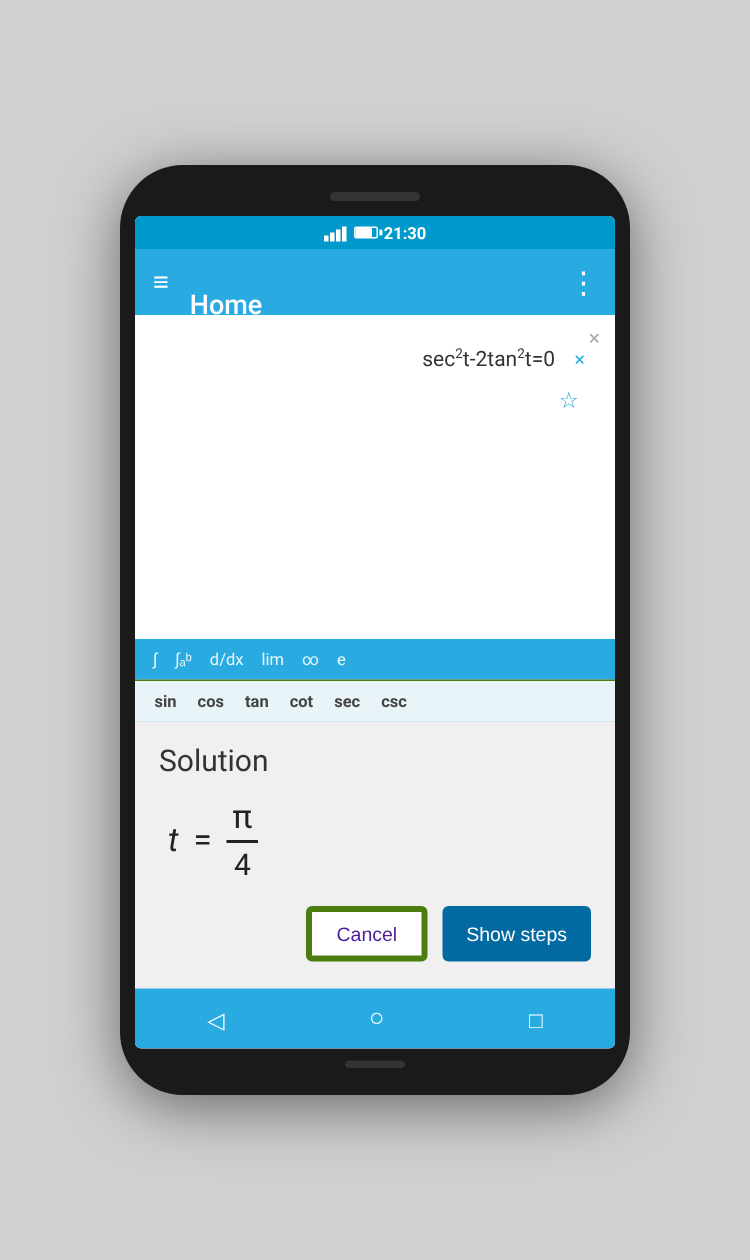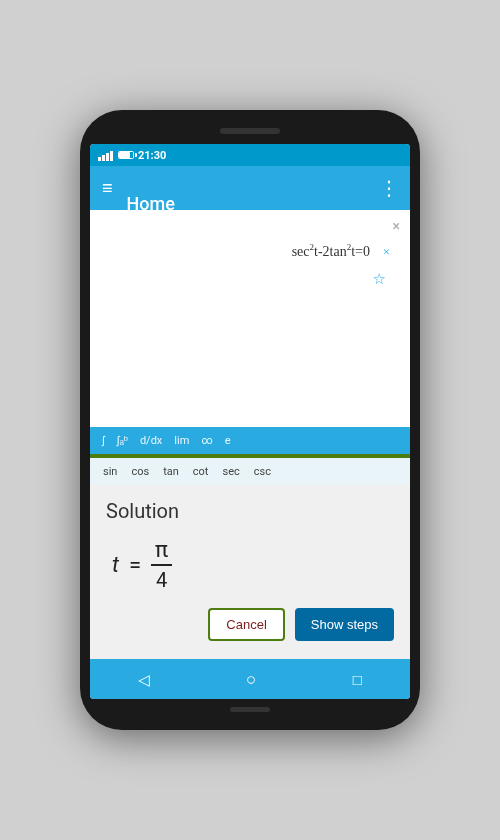--- a/index.html
+++ b/index.html
@@ -43,22 +43,22 @@
       display: flex;
       flex-direction: column;
     }
 
     
     .status-bar {
       background: #0099cc;
       height: 22px;
       display: flex;
       align-items: center;
-      justify-content: flex-start;
-      padding: 0 8px;
+      justify-content: center;
+      padding: 0 25px;
       flex-shrink: 0;
     }
 
     .status-bar-time {
       color: white;
       font-size: 11px;
       font-weight: bold;
     }
 
     .status-icons {
@@ -165,22 +165,21 @@
       font-size: 14px;
       cursor: pointer;
     }
 
     .expression-row {
       display: flex;
       align-items: center;
       justify-content: flex-end;
       padding: 6px 28px 6px 8px;
       position: relative;
-      margin-top: 20px;
-      font-family: Liberation Serif, serif;
+      margin-top: 8px;
     }
 
     .expression-text {
       font-size: 14px;
       color: #333;
     }
 
     .row-close {
       position: absolute;
       right: 8px;
@@ -216,21 +215,22 @@
       color: white;
       font-size: 11px;
       padding: 3px 6px;
       cursor: pointer;
       opacity: 0.9;
     }
 
     .keyboard-bottom {
       background: #e8f4f8;
       padding: 4px 6px;
-      border-top: 4px solid #4d7c0f;
+      border-top: 1px solid #4d7c0f;
+      font-weight: bold;
     }
 
     .keyboard-bottom-btn {
       color: #444;
       font-size: 11px;
       padding: 3px 7px;
       cursor: pointer;
     }
 
     
@@ -285,22 +285,22 @@
     
     .action-buttons {
       display: flex;
       justify-content: flex-end;
       gap: 10px;
       padding: 6px 0 8px;
     }
 
     .btn-cancel {
       background: white;
-      color: #7f1d1d;
-      border: 2px solid #4d7c0f;
+      color: #4c1d95;
+      border: 4px solid #4d7c0f;
       border-radius: 4px;
       padding: 7px 16px;
       font-size: 13px;
       cursor: pointer;
     }
 
     .btn-show-steps {
       background: #0369a1;
       color: white;
       border: none;

